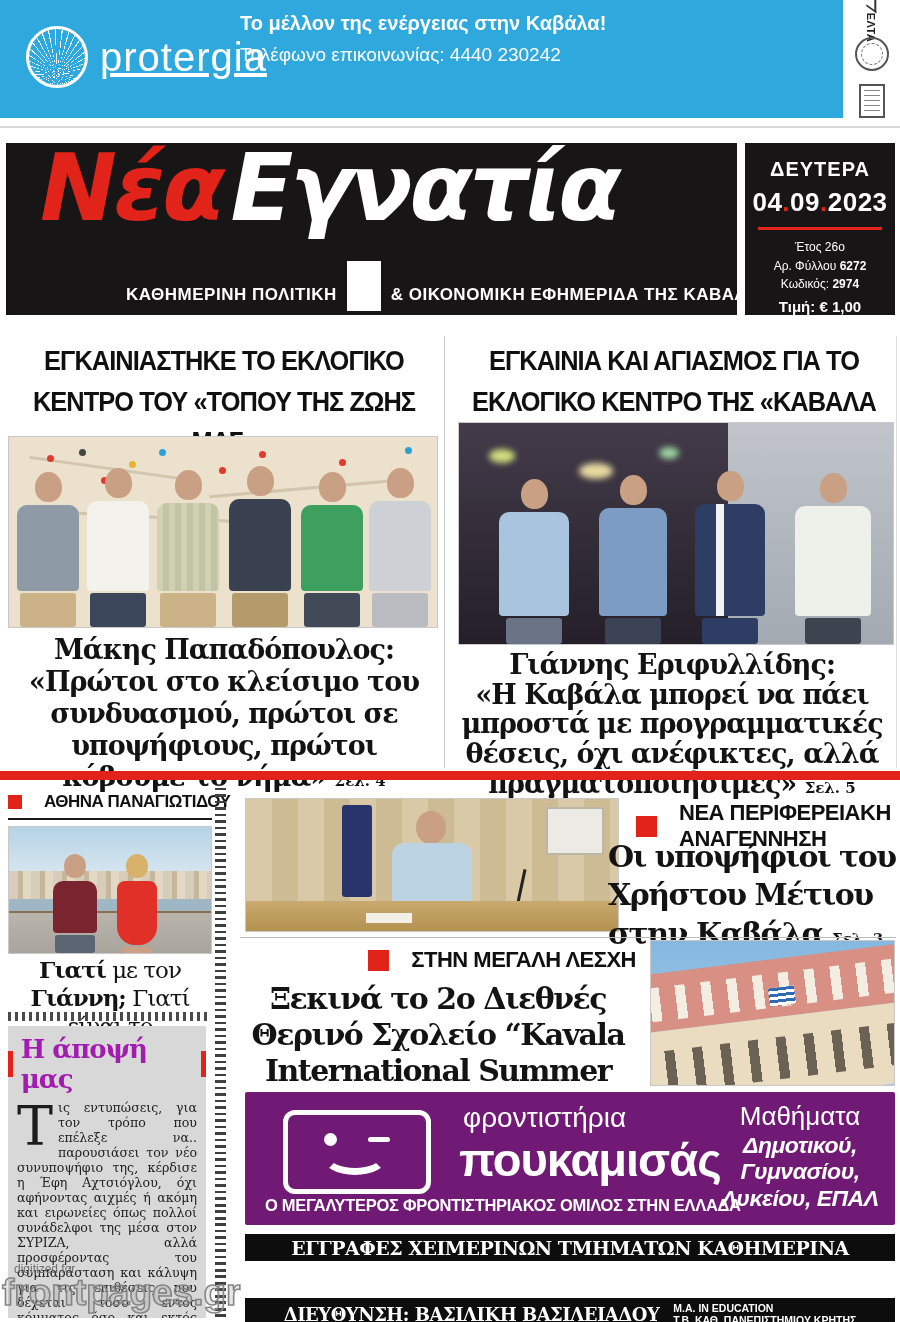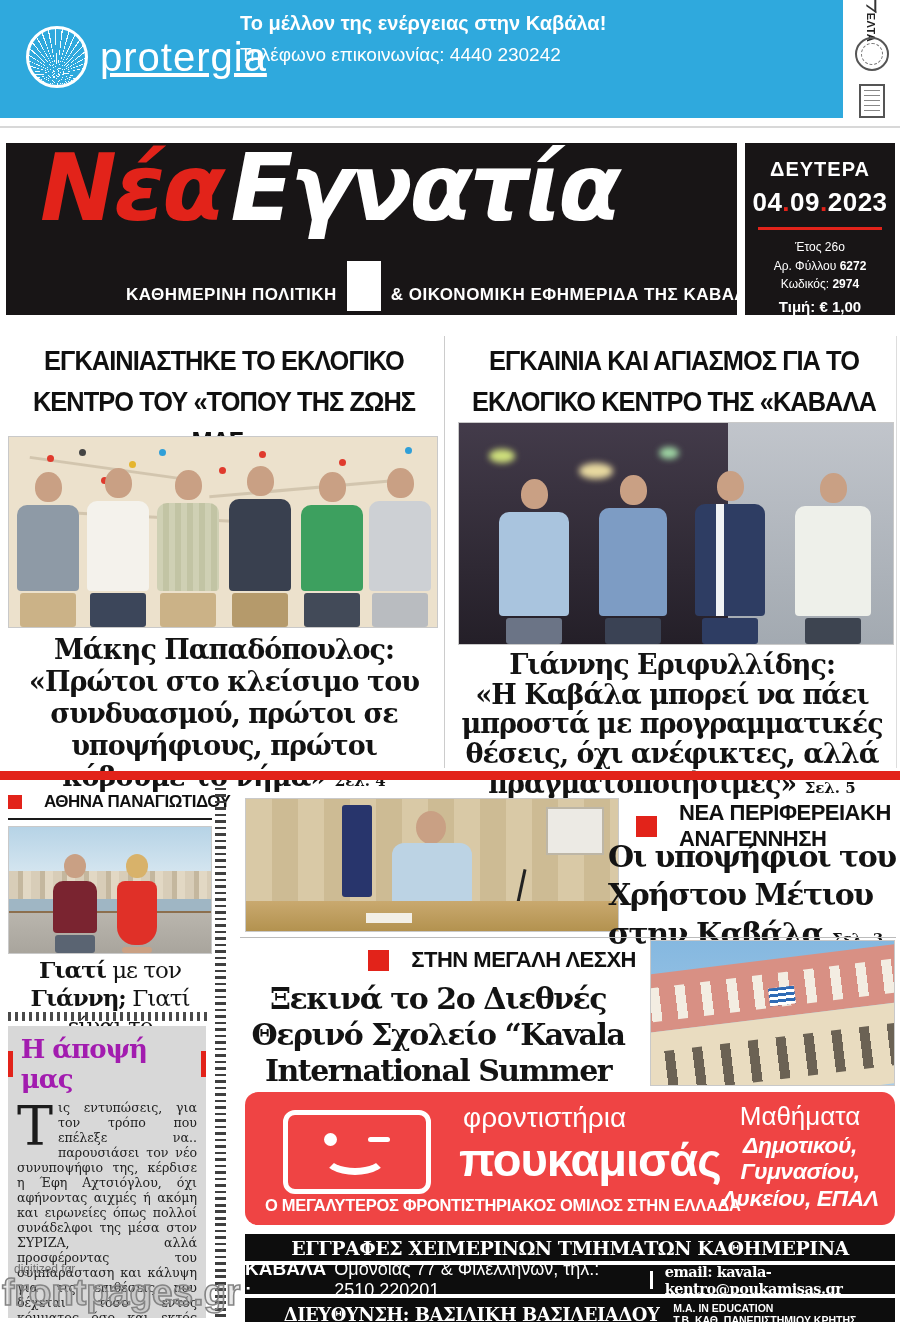--- a/index.html
+++ b/index.html
@@ -137,21 +137,21 @@
   .photo-leschi { left:650px; top:940px; width:245px; height:146px; background:linear-gradient(180deg,#85b8e0 0%,#a9cce8 100%); }
   .bld { position:absolute; left:-12px; top:18px; width:280px; height:150px; transform:rotate(-7deg); }
   .bld-pink { height:58px; background:#d89084;
      background-image: repeating-linear-gradient(90deg, transparent 0 16px, #f3ede2 16px 26px); background-size:100% 34px; background-position:0 14px; background-repeat:no-repeat; }
   .bld-cream { height:80px; background:#e9dcc0;
      background-image: repeating-linear-gradient(90deg, transparent 0 18px, #6b6254 18px 28px); background-size:100% 42px; background-position:6px 20px; background-repeat:no-repeat; }
   .greek-flag { position:absolute; left:118px; top:46px; width:26px; height:18px; transform:rotate(-7deg);
      background: repeating-linear-gradient(180deg,#2f6bb5 0 3px,#ffffff 3px 6px); }
 
   
-  .ad2-orange { position:absolute; left:245px; top:1092px; width:650px; height:133px; background:#ef4444; color:#fff; border-radius:13px; }
+  .ad2-orange { position:absolute; left:245px; top:1092px; width:650px; height:133px; background:#701a75; color:#fff; border-radius:2px; }
   .pk-logo { position:absolute; left:38px; top:18px; width:148px; height:84px; border:5px solid #fff; border-radius:12px; }
   .pk-eye  { position:absolute; left:36px; top:18px; width:13px; height:13px; border-radius:50%; background:#fff; }
   .pk-wink { position:absolute; left:80px; top:22px; width:22px; height:5px; border-radius:3px; background:#fff; }
   .pk-smile{ position:absolute; left:34px; top:22px; width:66px; height:38px; border:7px solid transparent;
      border-bottom:7px solid #fff; border-radius:50%; }
   .pk-text { position:absolute; left:214px; top:12px; line-height:1; }
   .pk-line1 { font-size:28px; margin-left:4px; }
   .pk-line2 { font-size:47px; font-weight:bold; letter-spacing:-1px; margin-top:4px; }
   .pk-sub { position:absolute; left:20px; bottom:10px; font-weight:bold; font-size:16.5px; letter-spacing:-0.3px; }
   .pk-right { position:absolute; right:6px; top:10px; width:178px; text-align:center; line-height:1.15; }
@@ -391,26 +391,20 @@
     </div>
     <div class="pk-sub">Ο ΜΕΓΑΛΥΤΕΡΟΣ ΦΡΟΝΤΙΣΤΗΡΙΑΚΟΣ ΟΜΙΛΟΣ ΣΤΗΝ ΕΛΛΑΔΑ</div>
     <div class="pk-right">
       <div class="pk-r-title">Μαθήματα</div>
       <div class="pk-r-b">Δημοτικού,</div>
       <div class="pk-r-b">Γυμνασίου,</div>
       <div class="pk-r-b">Λυκείου, ΕΠΑΛ</div>
     </div>
   </div>
   <div class="ad2-bar ad2-bar1">ΕΓΓΡΑΦΕΣ ΧΕΙΜΕΡΙΝΩΝ ΤΜΗΜΑΤΩΝ ΚΑΘΗΜΕΡΙΝΑ</div>
-  <div class="ad2-bar ad2-bar2">
-    <span class="b2-city">ΚΑΒΑΛΑ :</span>
-    <span class="b2-addr">Ομονοίας 77 &amp; Φιλελλήνων, τηλ.: 2510 220201</span>
-    <span class="b2-div"></span>
-    <span class="b2-email">email: kavala-kentro@poukamisas.gr</span>
-  </div>
   <div class="ad2-bar ad2-bar3">
     <span class="b3-name">ΔΙΕΥΘΥΝΣΗ: ΒΑΣΙΛΙΚΗ ΒΑΣΙΛΕΙΑΔΟΥ</span>
     <span class="b3-cred">
       <span>M.A. IN EDUCATION</span><br>
       <span>Τ.Β. ΚΑΘ. ΠΑΝΕΠΙΣΤΗΜΙΟΥ ΚΡΗΤΗΣ</span>
     </span>
   </div>
 
 </div>
 

